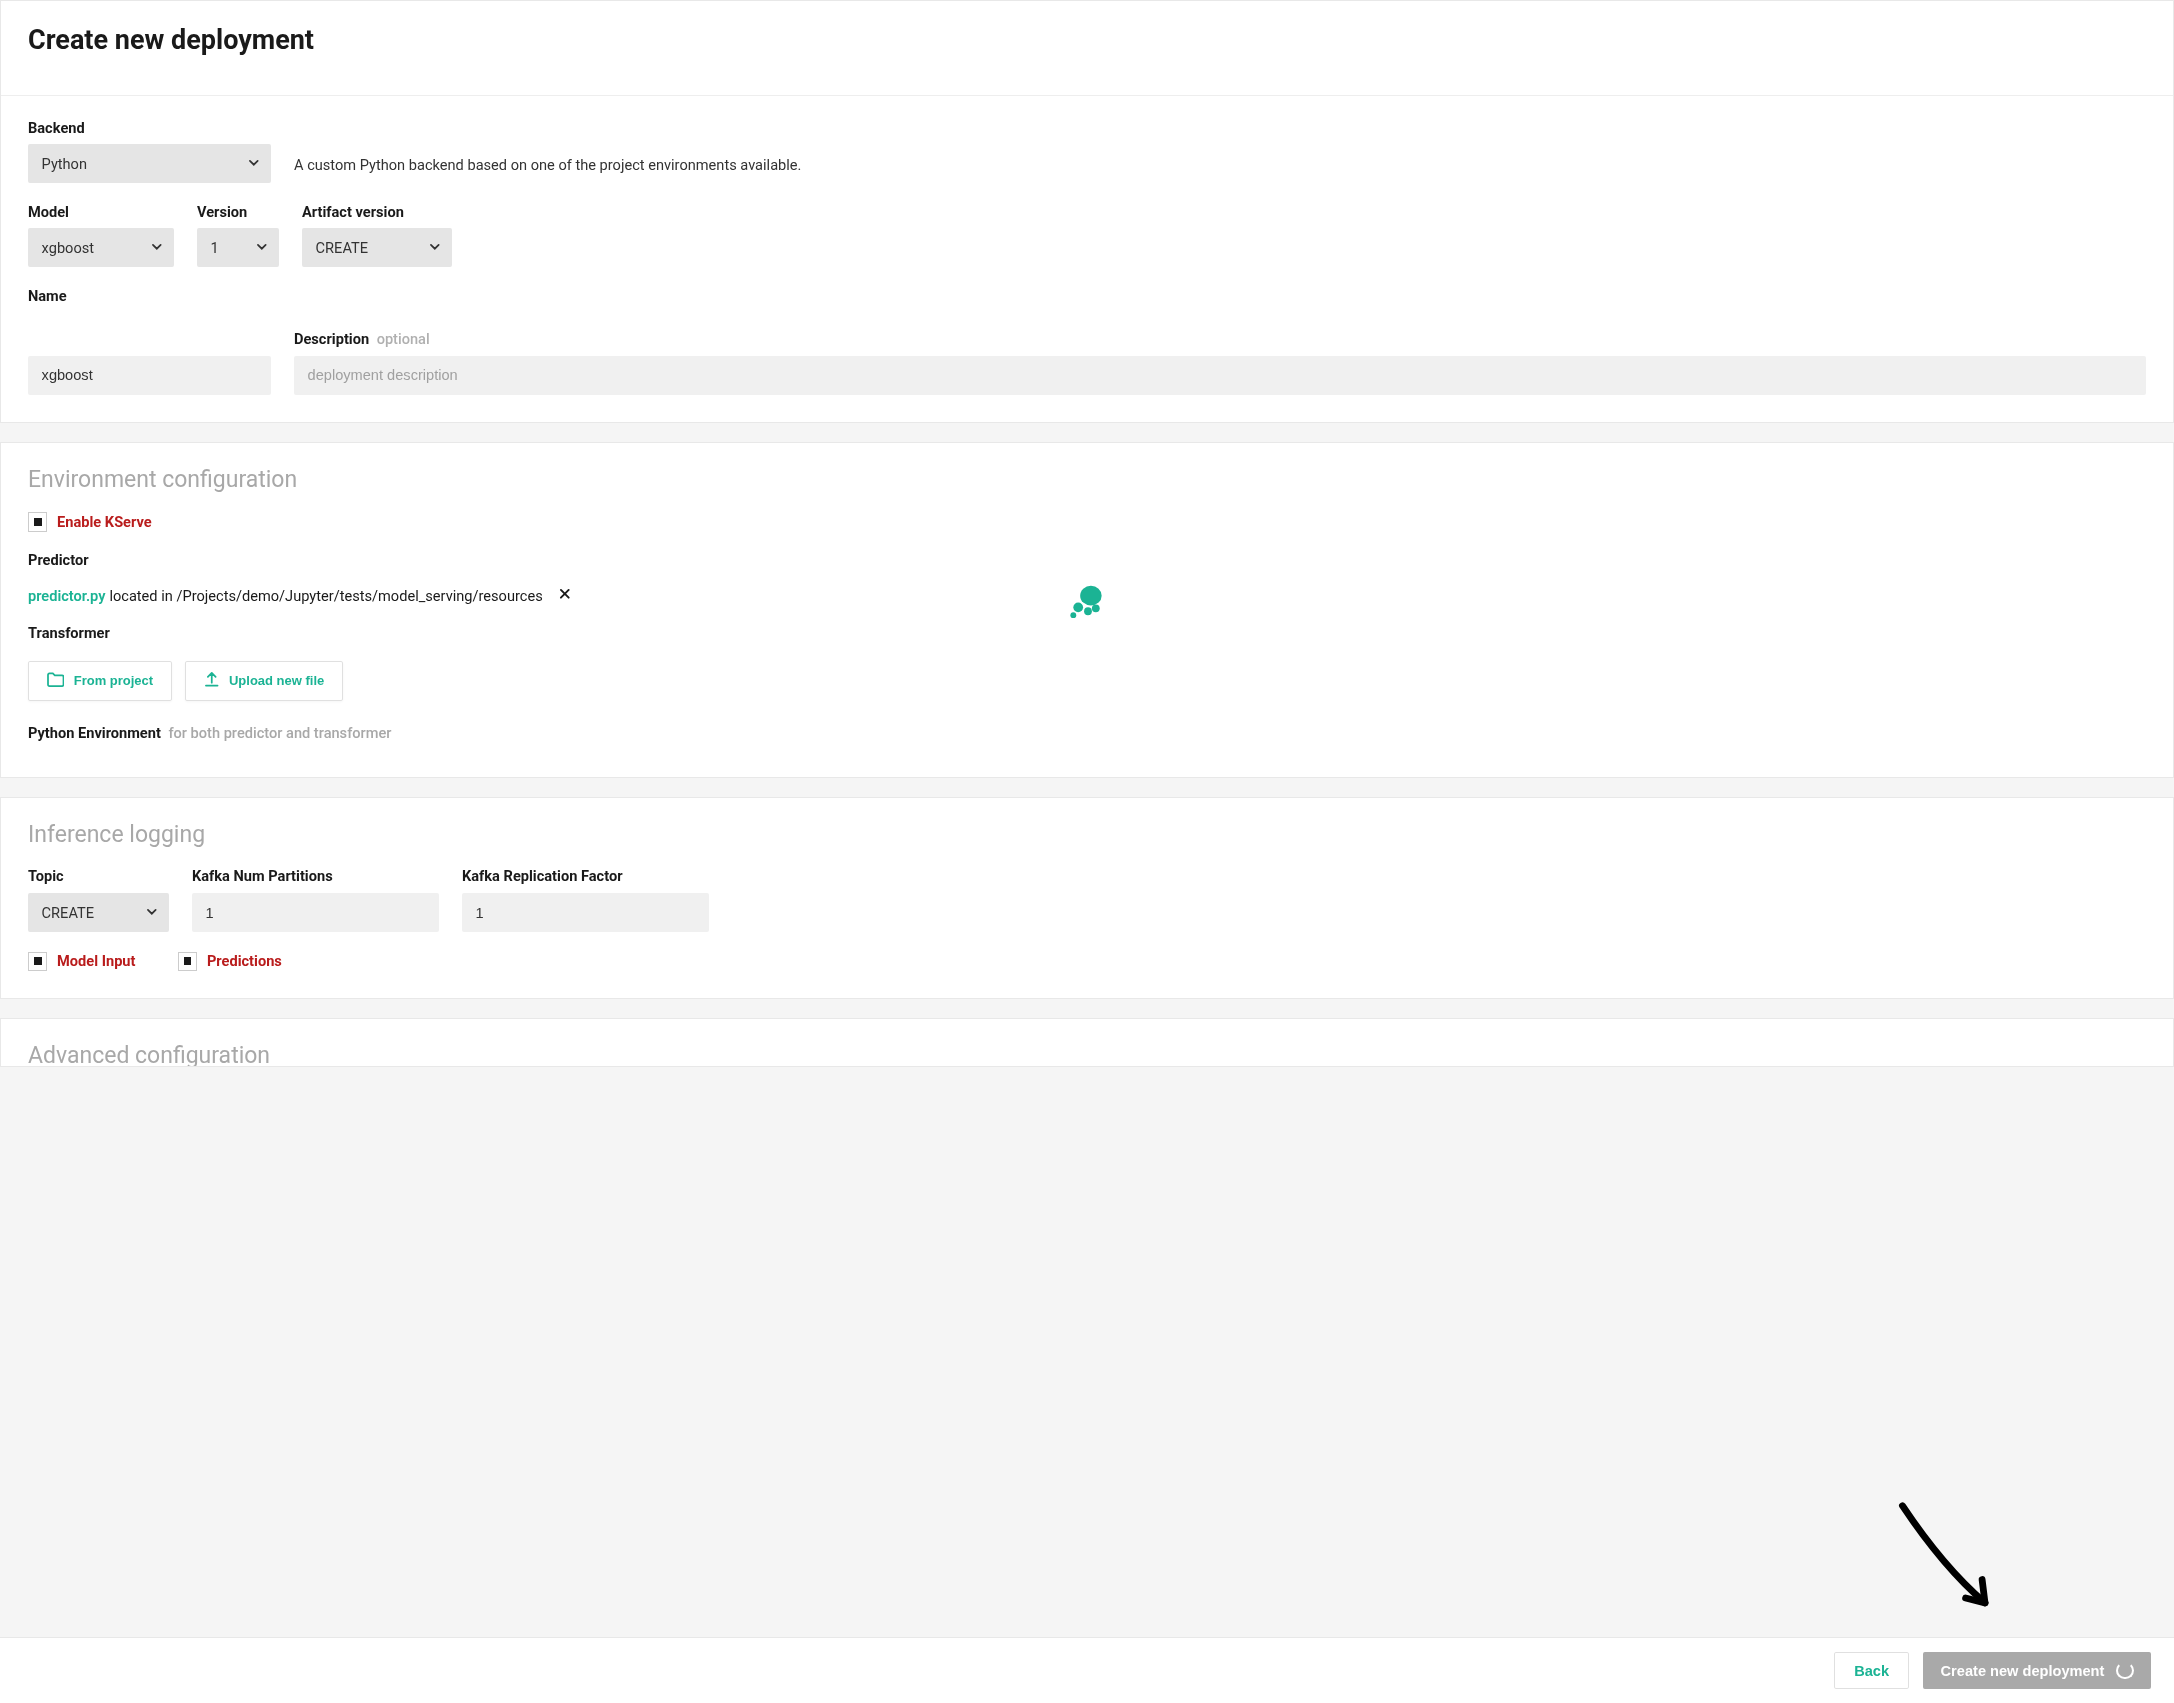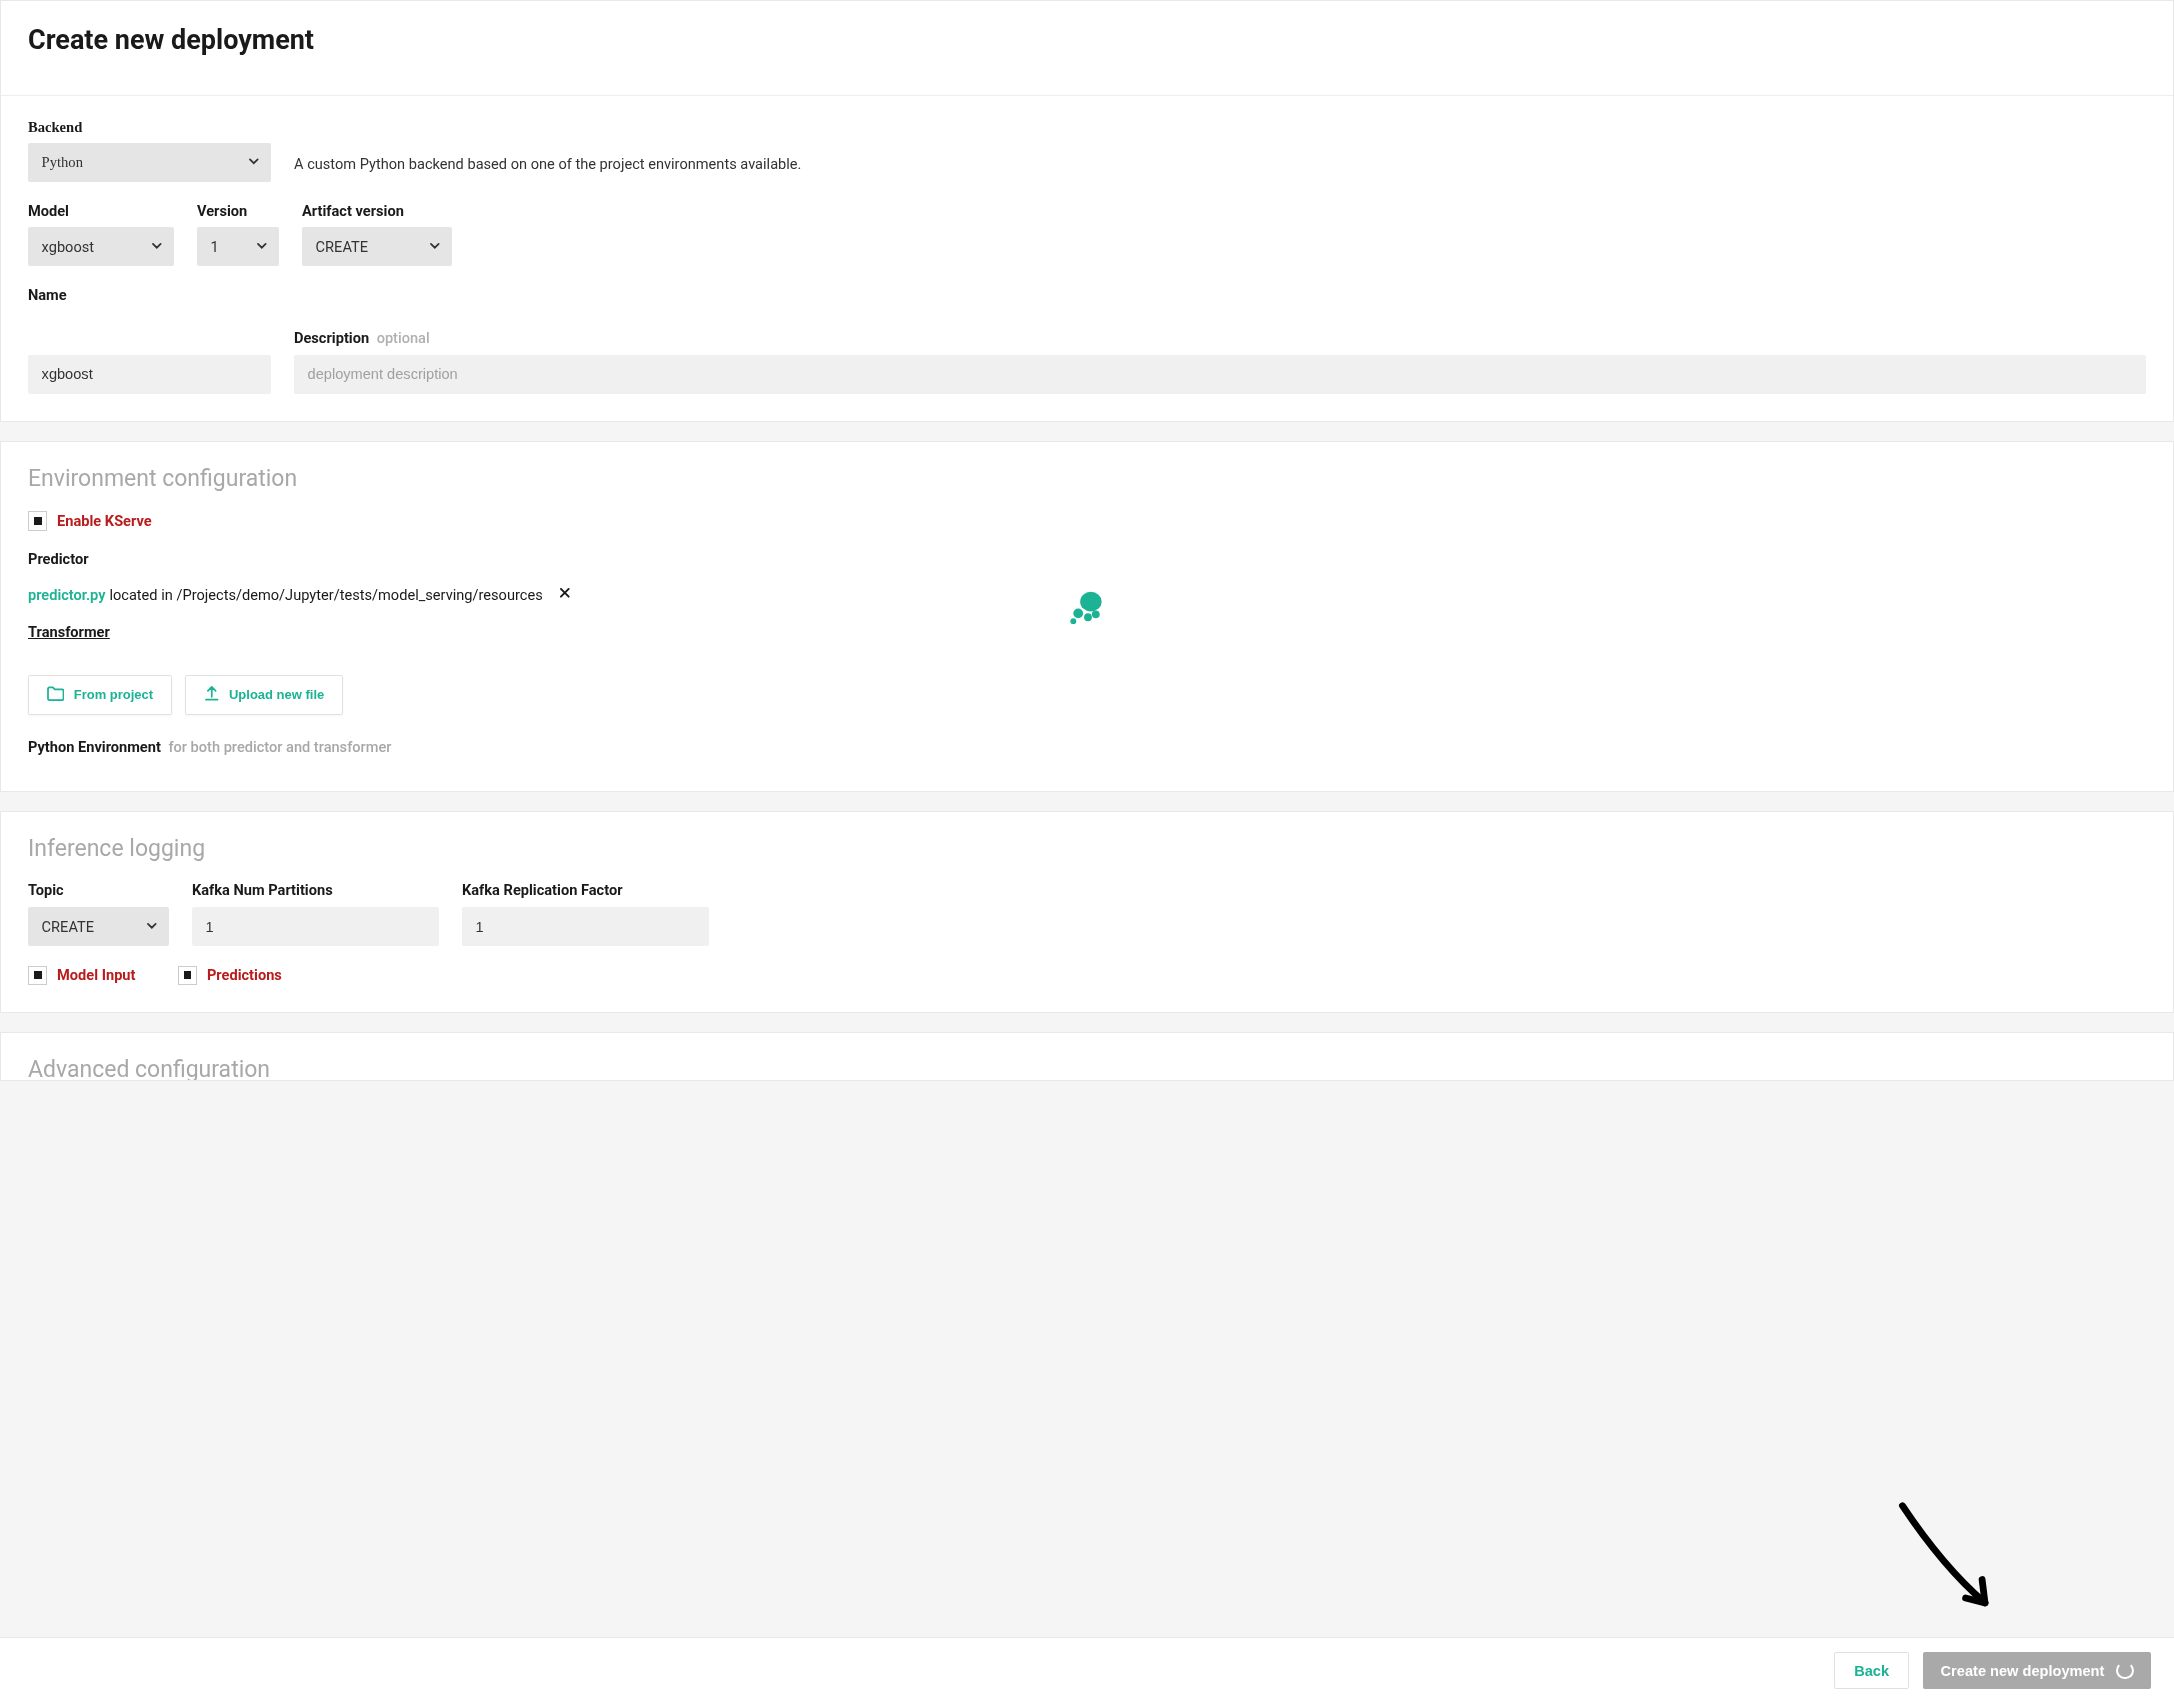--- a/index.html
+++ b/index.html
@@ -246,21 +246,21 @@
 </head>
 <body>
 
 <div class="content-wrapper">
 
   <div class="card first">
     <h1 class="page-title">Create new deployment</h1>
     <div class="title-divider"></div>
 
     <div class="form-row">
-      <div class="form-group" style="width:243px;font-family:Liberation Serif, serif;">
+      <div class="form-group" style="width:243px;">
         <label class="form-label">Backend</label>
         <div class="select-control">
           <span>Python</span>
           <span class="chevron">
             <svg width="11.6" height="11.6" viewBox="0 0 12 12">
                 <path d="M2 4 L6 8 L10 4" stroke="#333" stroke-width="1.8" fill="none" stroke-linecap="round"></path>
               </svg>
           </span>
         </div>
       </div>
@@ -334,21 +334,21 @@
     <div class="predictor-line">
       <span class="filename">predictor.py</span>
       <span>located in /Projects/demo/Jupyter/tests/model_serving/resources</span>
       <span class="close-x">
         <svg width="13.6" height="13.6" viewBox="0 0 14 14">
             <path d="M3 3 L11 11 M11 3 L3 11" stroke="#1a1a1a" stroke-width="2" stroke-linecap="round"></path>
           </svg>
       </span>
     </div>
 
-    <div class="form-group" style="margin-bottom:26px;text-decoration:underline;">
+    <div class="form-group" style="margin-bottom:11px;">
       <label class="form-label">Transformer</label>
     </div>
     <div class="btn-group">
       <button class="btn-outline">
         <span>
           <svg width="17.5" height="15.5" viewBox="0 0 18 16">
               <path d="M1 3 C1 2 1.5 1.5 2.5 1.5 L6 1.5 L8 3.5 L15.5 3.5 C16.5 3.5 17 4 17 5 L17 13 C17 14 16.5 14.5 15.5 14.5 L2.5 14.5 C1.5 14.5 1 14 1 13 Z" stroke="#1bb394" stroke-width="1.8" fill="none"></path>
             </svg>
         </span>
         <span>From project</span>

